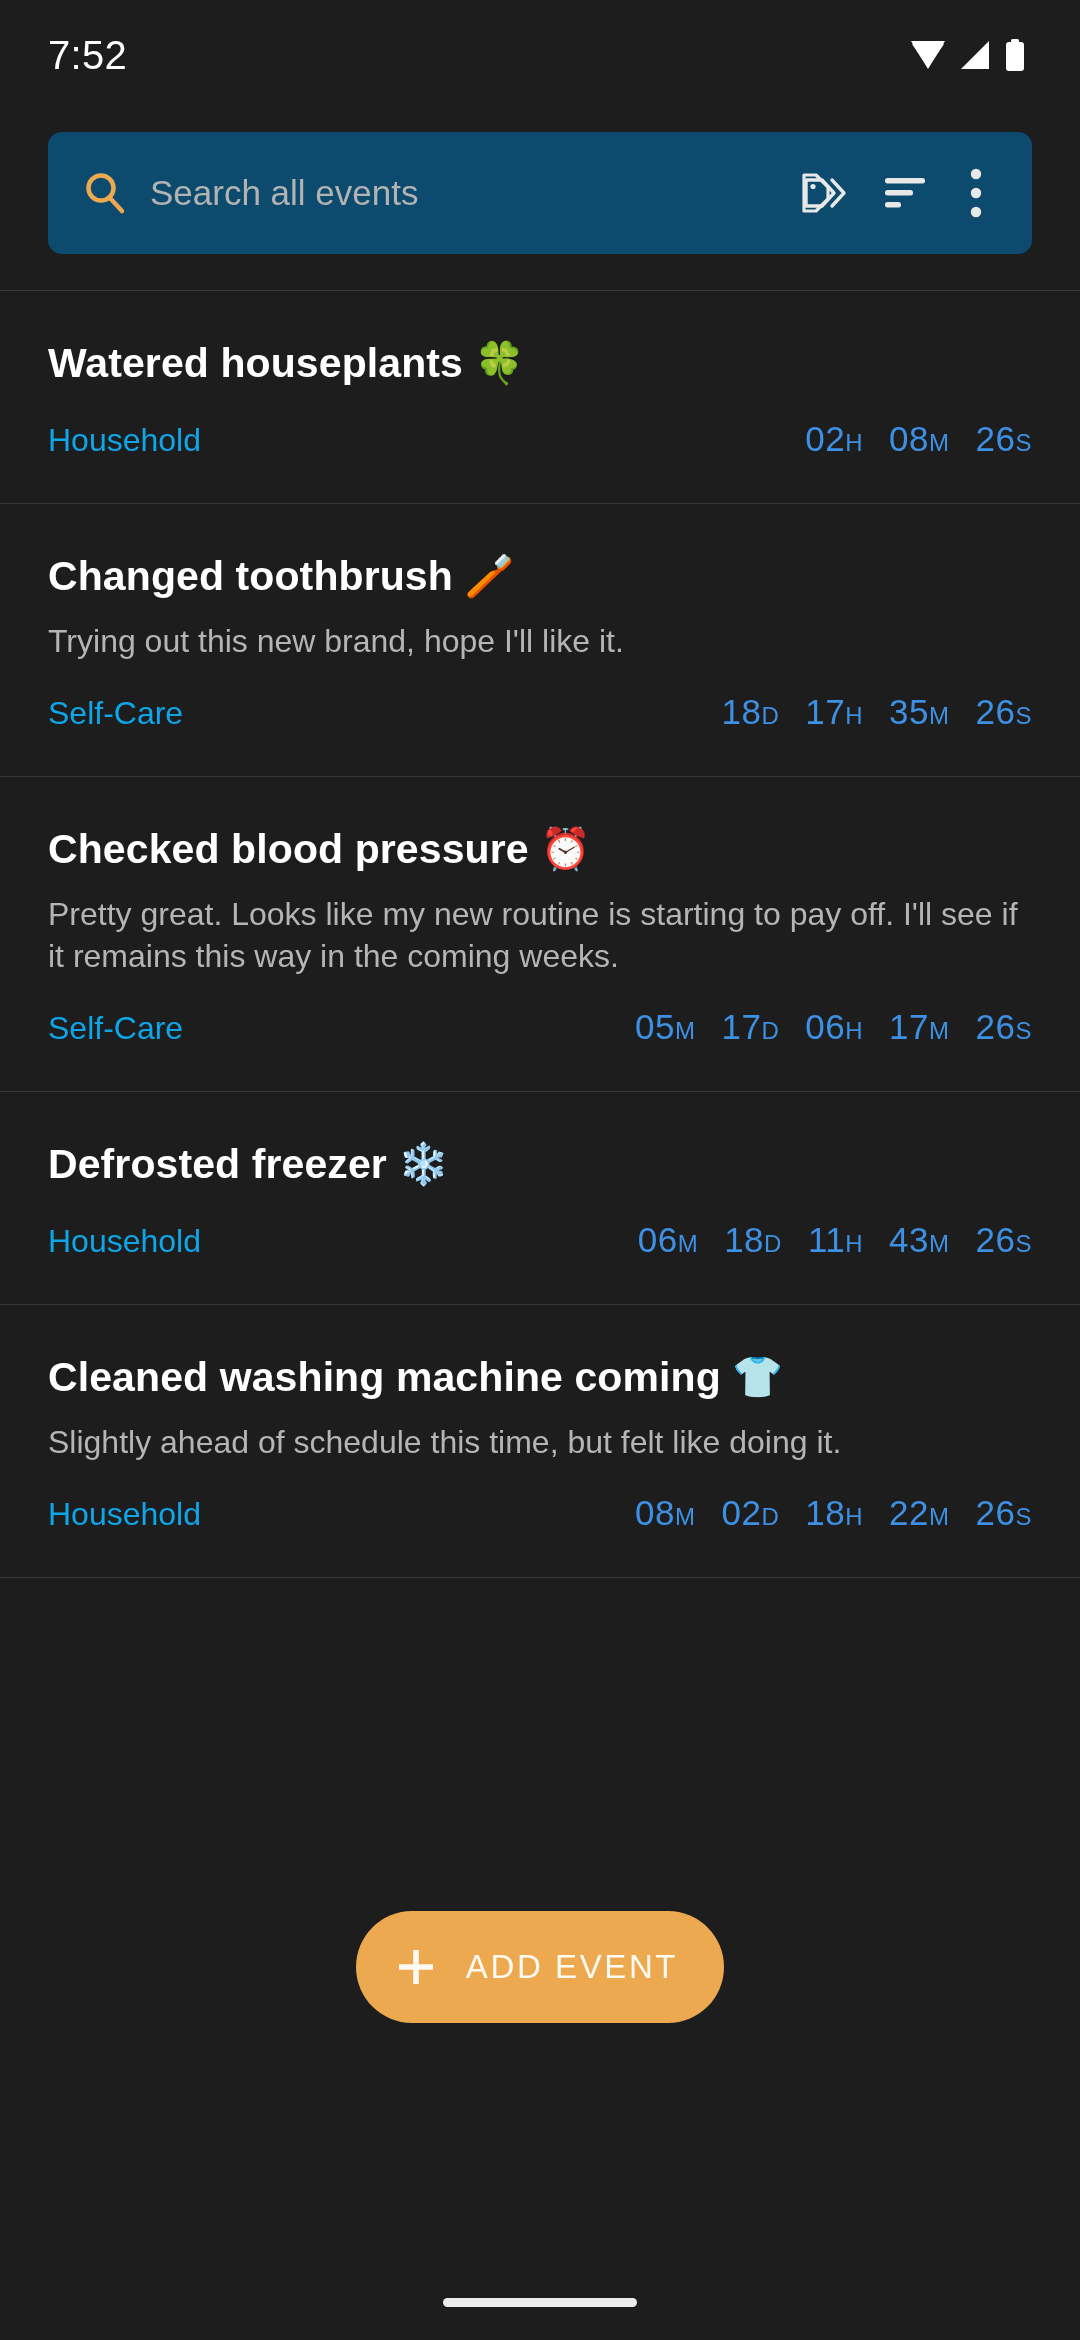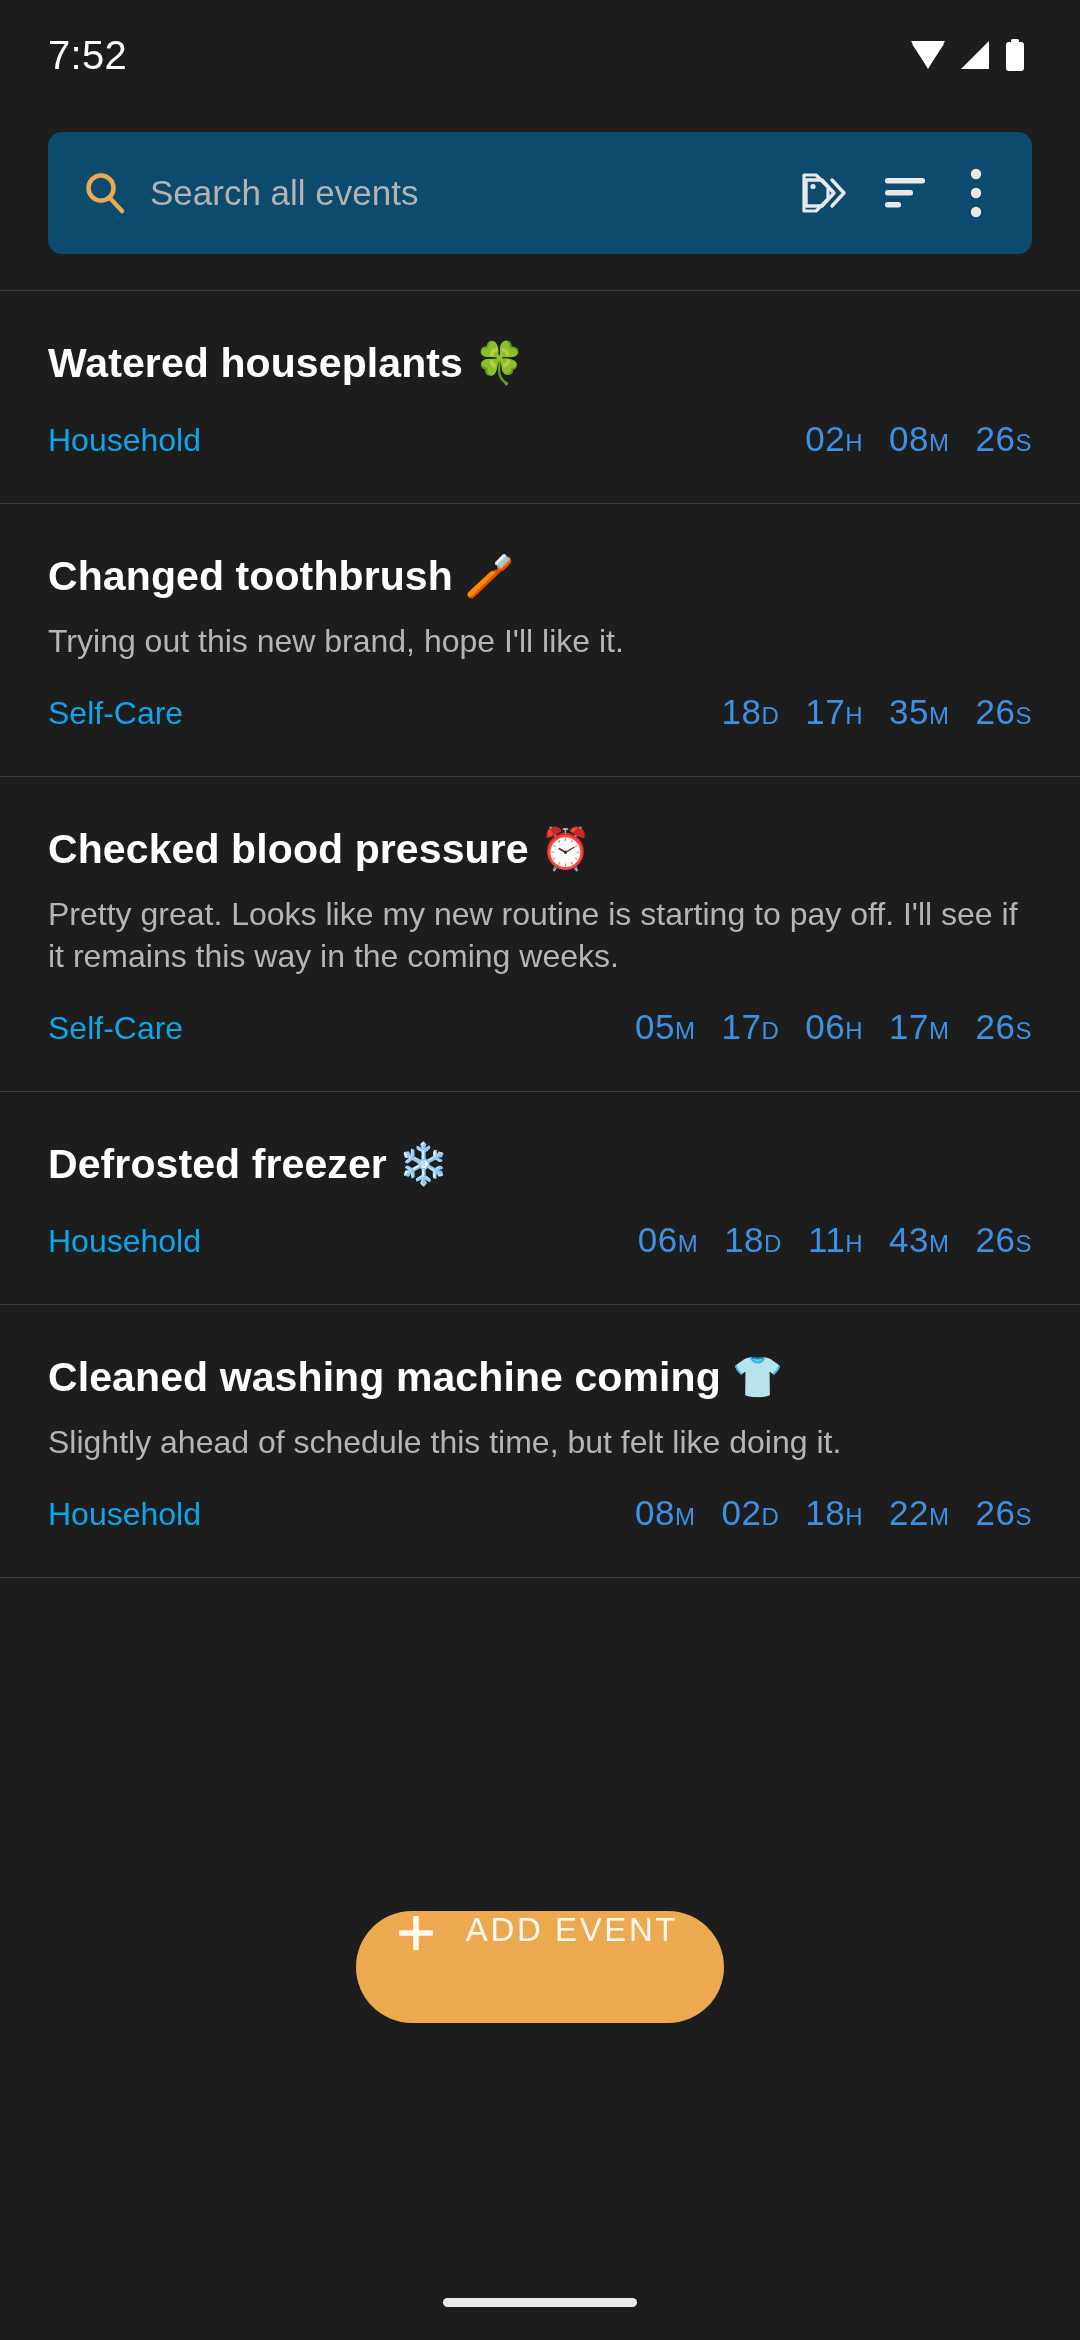--- a/index.html
+++ b/index.html
@@ -121,21 +121,21 @@
     flex:0 0 auto;
     height:auto;
     display:flex; align-items:center; justify-content:center;
     padding:92px 0 0 0;
   }
   .fab {
     height:112px;
     min-width:272px;
     border-radius:56px;
     background:#eda94f;
-    display:flex; align-items:flex-start; justify-content:center;
+    display:flex; align-items:center; justify-content:center;
     gap:28px;
     padding:0 46px 0 38px;
     border:none;
   }
   .fab-plus { display:flex; align-items:center; justify-content:center; }
   .fab-label {
     color:#fffaf2;
     font-size:33px;
     letter-spacing:2.6px;
     font-weight:400;

